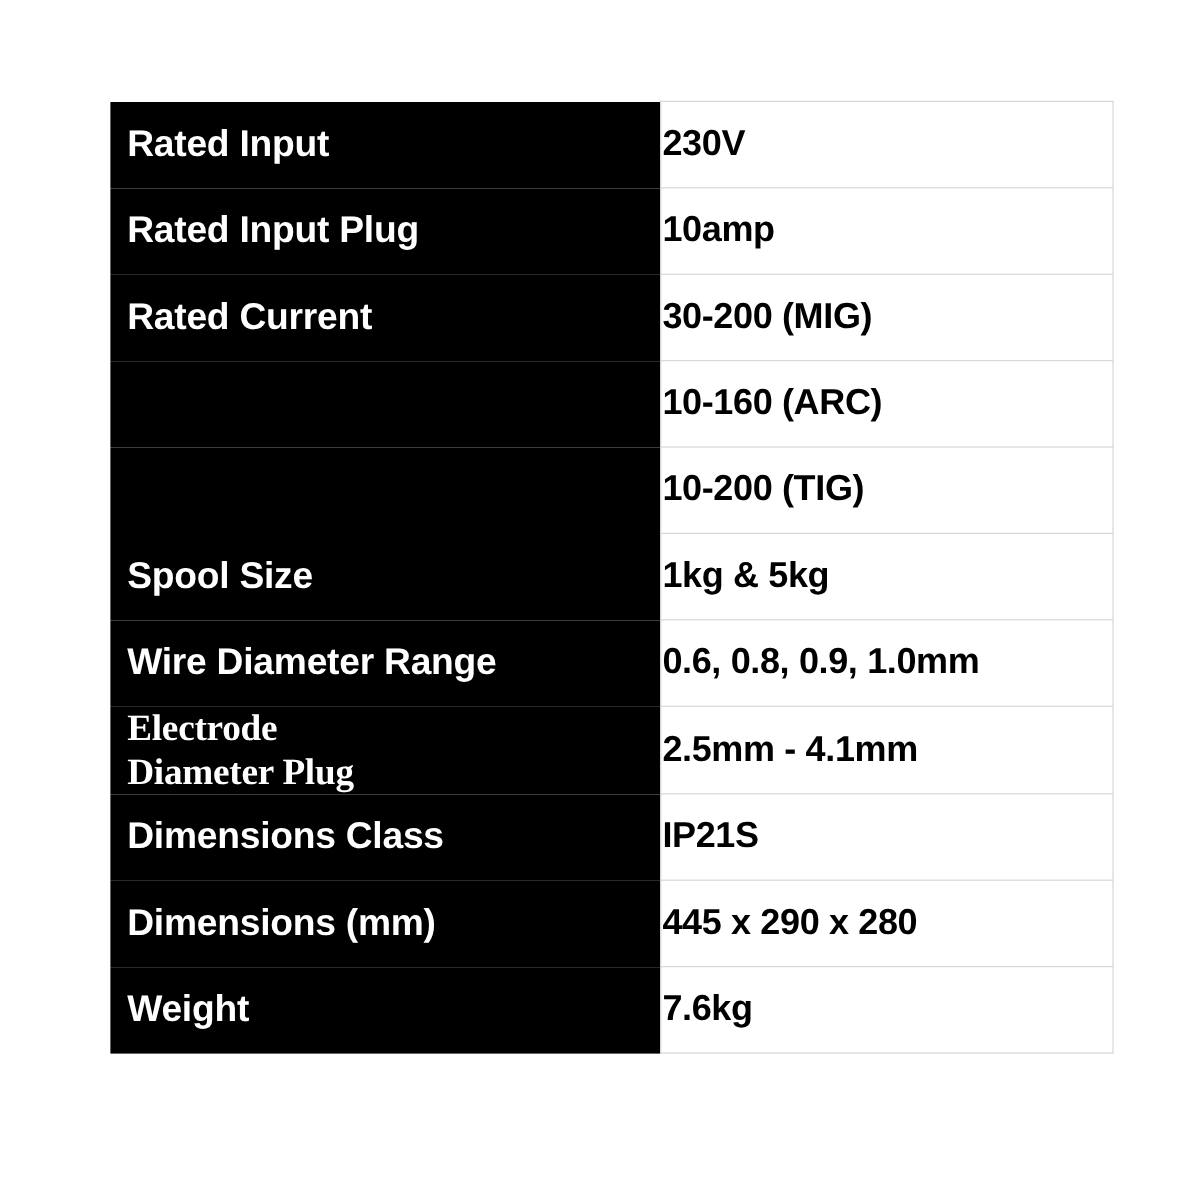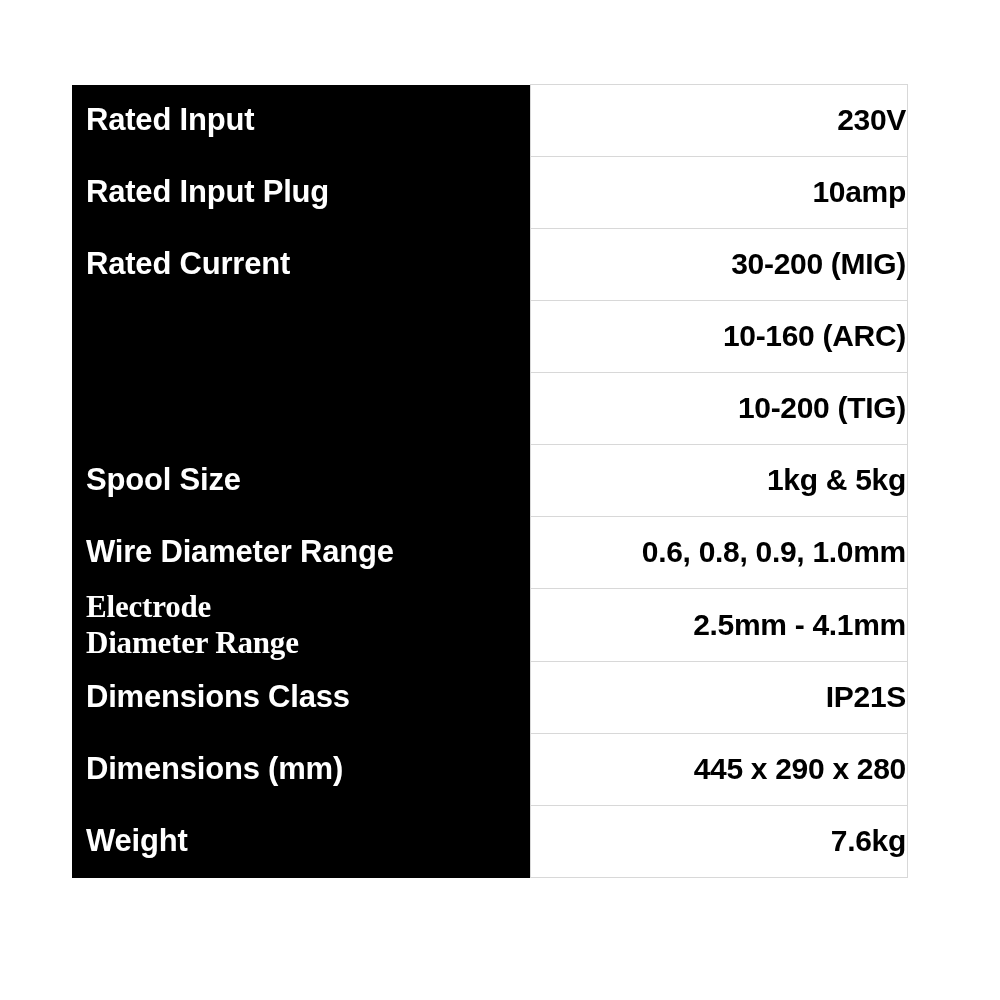--- a/index.html
+++ b/index.html
@@ -17,21 +17,21 @@
   .page {
     position: relative;
     width: 1000px;
     height: 1000px;
     background: #ffffff;
   }
 
   
   .spec-table {
     position: absolute;
-    left: 72px;
+    left: 92px;
     top: 84px;
     width: 818px;
     border-collapse: collapse;
     table-layout: fixed;
   }
 
   .spec-table tr {
     height: 72px;
   }
 
@@ -50,21 +50,21 @@
   }
 
   
   .spec-table td.value-cell {
     width: 374px;
     background: #ffffff;
     color: #000000;
     font-size: 30px;
     font-weight: bold;
     letter-spacing: -0.3px;
-    text-align: right;
+    text-align: left;
     vertical-align: middle;
     border: 1px solid #d8d8d8;
     border-left: 1px solid #d8d8d8;
     line-height: 1.15;
   }
 
   
   .spec-table tr:first-child td.value-cell {
     border-top: 1px solid #d8d8d8;
   }
@@ -128,21 +128,21 @@
         </tr>
         <tr>
           <td class="label-cell">
             <span class="label-line">Wire Diameter Range</span>
           </td>
           <td class="value-cell">0.6, 0.8, 0.9, 1.0mm</td>
         </tr>
         <tr class="row-tall">
           <td class="label-cell two-line">
             <span class="label-line">Electrode</span>
-            <span class="label-line">Diameter Range</span>
+            <span class="label-line">Diameter Plug</span>
           </td>
           <td class="value-cell">2.5mm - 4.1mm</td>
         </tr>
         <tr>
           <td class="label-cell">
             <span class="label-line">Dimensions Class</span>
           </td>
           <td class="value-cell">IP21S</td>
         </tr>
         <tr>

